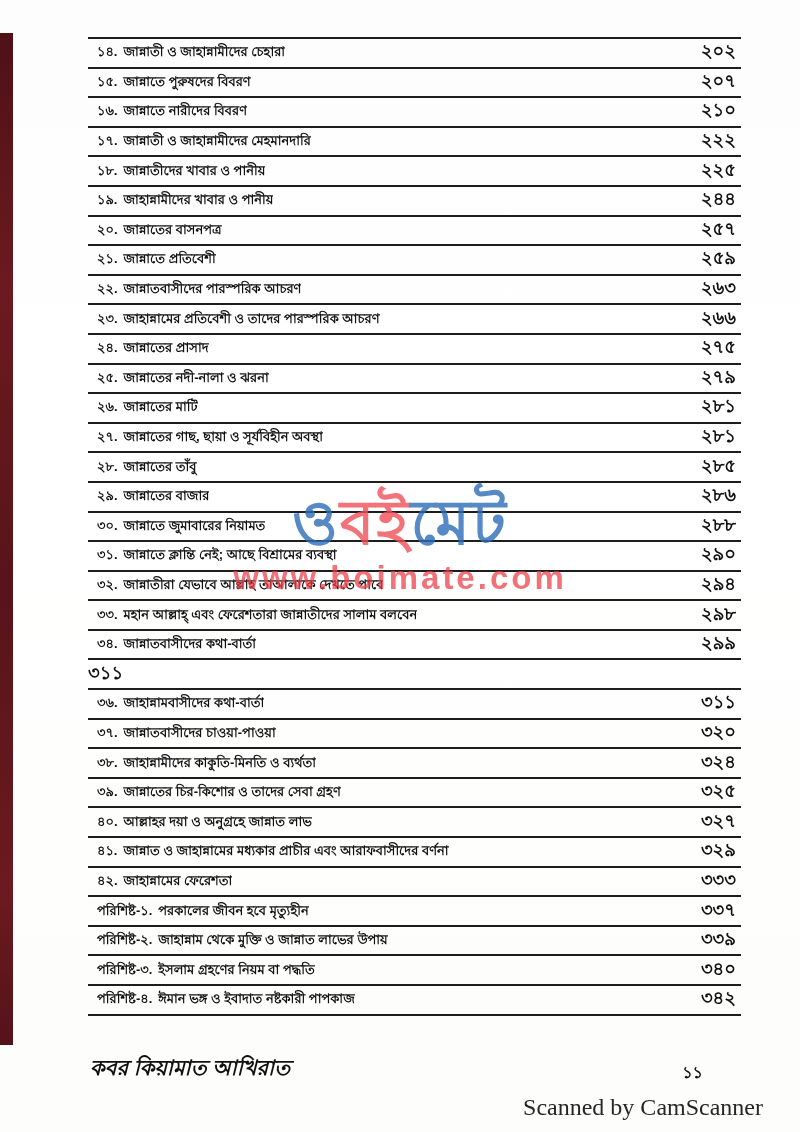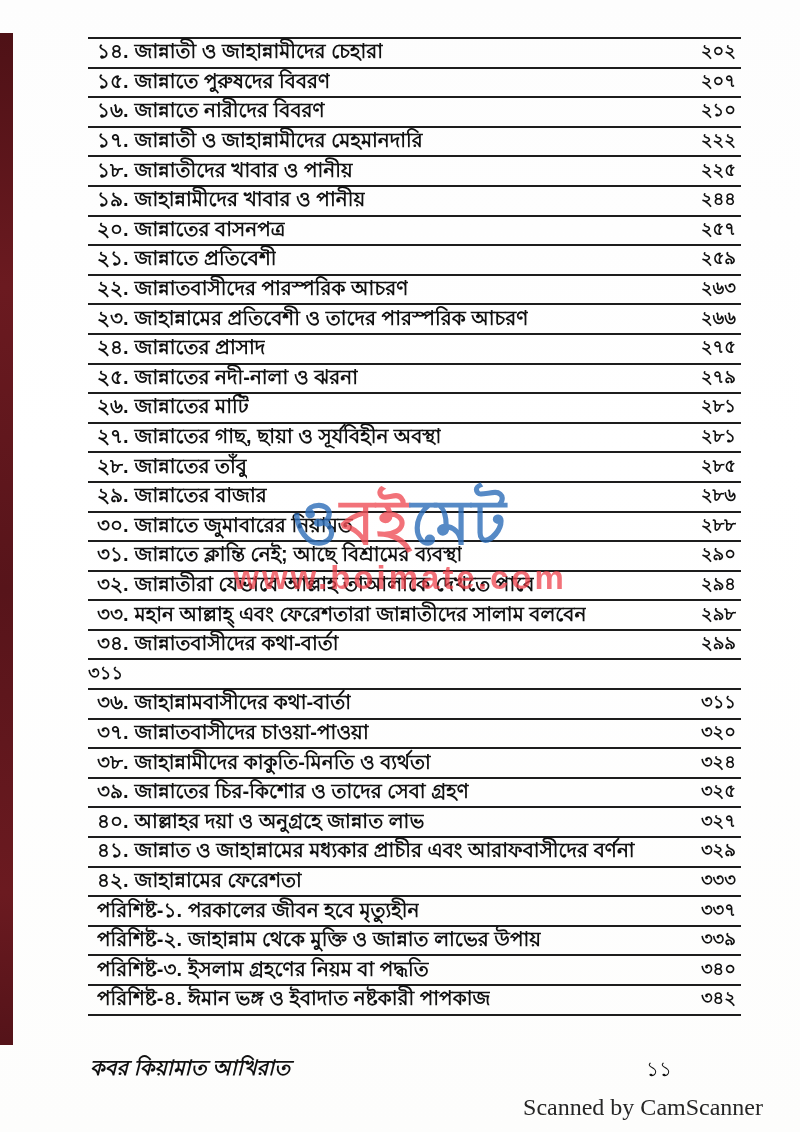--- a/index.html
+++ b/index.html
@@ -15,37 +15,37 @@
   }
   .toc{
     position:absolute;left:88px;top:37px;width:653px;
     border-top:2px solid #1d1d1d;
   }
   .row{
     display:flex;justify-content:space-between;align-items:center;
     height:27.6px;border-bottom:2px solid #1d1d1d;
   }
   .row .title{
-    font-weight:bold;font-size:20px;padding-left:9px;
+    font-weight:bold;font-size:13px;padding-left:9px;
     white-space:nowrap;overflow:hidden;max-width:560px;text-align:center;
   }
   .row .no{margin-right:6px;}
   .row .pg{font-weight:bold;font-size:18px;padding-right:5px;white-space:nowrap;}
   .wm{
     position:absolute;left:0;right:0;top:492px;text-align:center;
     pointer-events:none;z-index:5;
   }
   .wm-logo{font-size:62px;font-weight:bold;line-height:1;opacity:.8;letter-spacing:2px;}
   .wm-url{font-size:33px;font-weight:bold;opacity:.72;letter-spacing:3px;margin-top:5px;}
   .footer{
     position:absolute;left:90px;top:1052px;width:650px;
     display:flex;justify-content:space-between;align-items:flex-end;
   }
   .book{font-style:italic;font-weight:bold;font-size:21px;}
-  .pageno{font-weight:normal;font-size:20px;margin-right:68px;}
+  .pageno{font-weight:bold;font-size:16px;margin-right:37px;}
   .scan-credit{
     position:absolute;right:37px;top:1094px;
     font-family:"Liberation Serif","DejaVu Serif",serif;
     font-size:24px;color:#262626;
   }
 </style>
 </head>
 <body>
 
 <div class="paper"></div>

